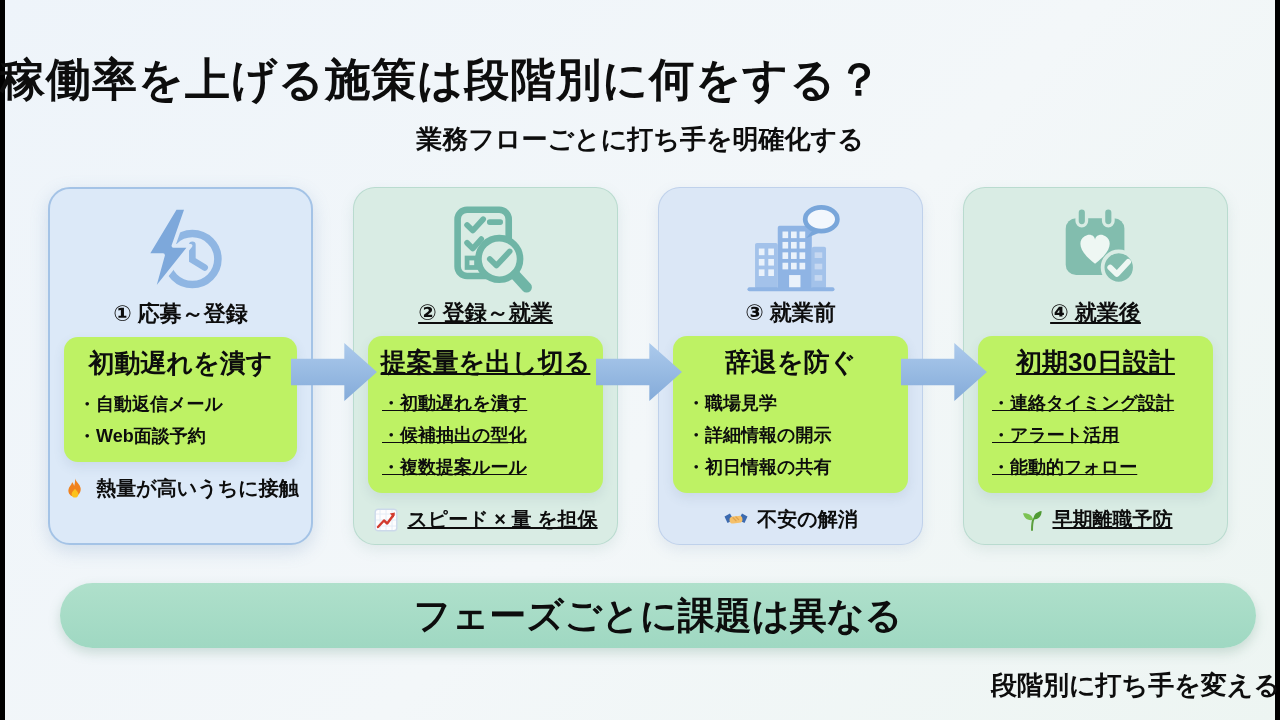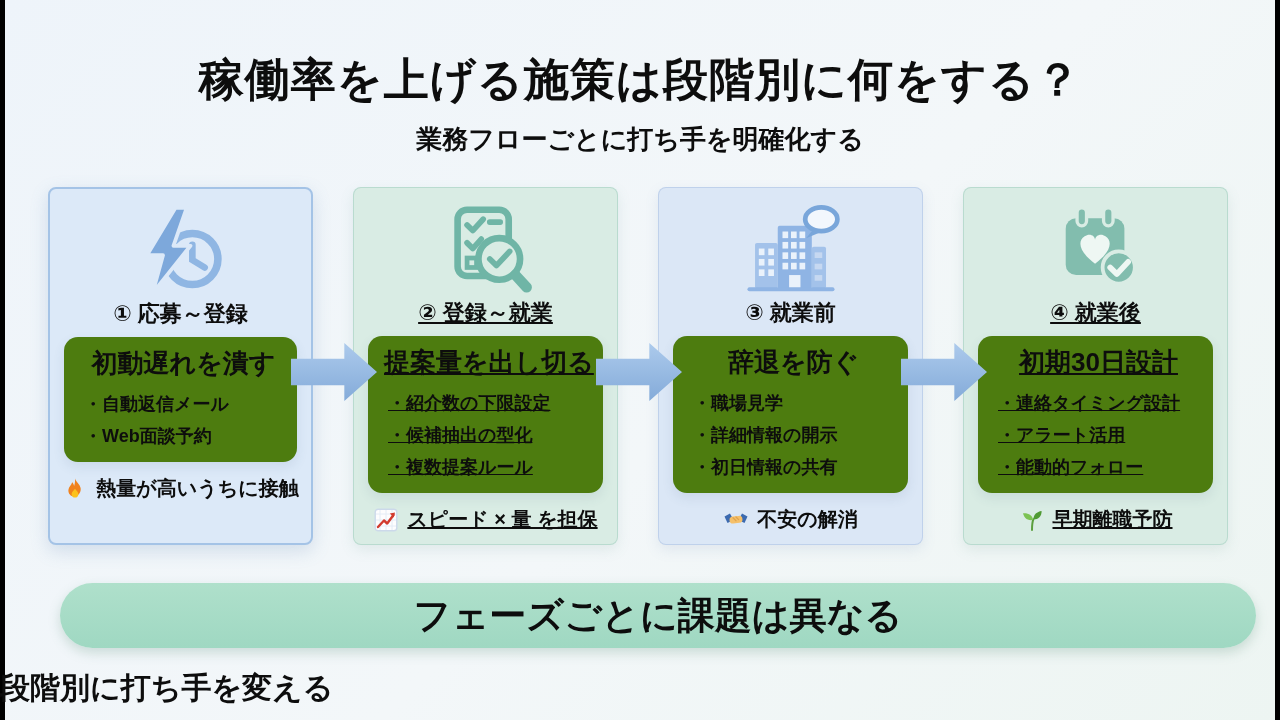--- a/index.html
+++ b/index.html
@@ -3,48 +3,48 @@
 <meta charset="utf-8">
 <style>
   html,body{margin:0;padding:0;background:#dfe5ea;}
   .stage{
     position:relative;width:1280px;height:720px;overflow:hidden;
     background:linear-gradient(135deg,#eef4fa 0%,#f3f7f9 55%,#edf5f2 100%);
     font-family:"Liberation Sans","DejaVu Sans",sans-serif;color:#0d0d0d;
   }
   .letterbox{position:absolute;top:0;width:5px;height:720px;background:#000;}
   .letterbox.left{left:0;} .letterbox.right{right:0;}
-  .title{position:absolute;top:50px;left:0;width:100%;text-align:center;
+  .title{position:absolute;top:50px;left:0;width:100%;text-align:left;
     font-size:45px;font-weight:900;letter-spacing:1px;}
   .subtitle{position:absolute;top:122px;left:0;width:100%;text-align:center;
     font-size:26px;font-weight:700;}
   .cards{position:absolute;top:187px;left:48px;width:1180px;height:358px;}
-  .card{position:absolute;top:0;width:265px;height:358px;border-radius:8px;box-sizing:border-box;z-index:1;}
+  .card{position:absolute;top:0;width:265px;height:358px;border-radius:22px;box-sizing:border-box;z-index:1;}
   .t-bluehl{background:#dce9f8;border:2px solid #a4c3e6;box-shadow:0 6px 18px rgba(90,130,180,.22);}
   .t-blue{background:#dbe7f6;border:1px solid rgba(140,170,215,.35);box-shadow:0 5px 14px rgba(100,130,180,.13);}
   .t-mint{background:#d9ece4;border:1px solid rgba(125,190,170,.35);box-shadow:0 5px 14px rgba(90,150,135,.13);text-decoration:underline;}
   .card-icon{height:98px;margin-top:12px;display:flex;align-items:center;justify-content:center;}
   .phase{text-align:center;font-size:22px;font-weight:700;margin-top:0;}
-  .whitebox{background:#4d7c0f;border-radius:14px;margin:8px 14px 0 14px;padding:7px 10px 10px 16px;
+  .whitebox{background:#bef264;border-radius:14px;margin:8px 14px 0 14px;padding:7px 10px 10px 10px;
     box-shadow:0 5px 12px rgba(60,90,120,.10);}
   .heading{text-align:center;font-size:26px;font-weight:800;margin:2px 0 7px 0;white-space:nowrap;}
   .bullet{font-size:18px;font-weight:700;line-height:1.78;padding-left:4px;white-space:nowrap;}
   .cfooter{display:flex;align-items:center;justify-content:center;gap:8px;margin-top:13px;
     font-size:20px;font-weight:700;}
   .ficon{display:inline-flex;width:26px;height:26px;align-items:center;justify-content:center;}
   .arrow{position:absolute;top:156px;width:86px;height:58px;z-index:5;
     background:linear-gradient(180deg,#accaec 0%,#84abd9 100%);
     clip-path:polygon(0% 27%,62% 27%,62% 0%,100% 50%,62% 100%,62% 73%,0% 73%);}
   .pill{position:absolute;left:60px;top:583px;width:1196px;height:65px;border-radius:33px;
     background:linear-gradient(180deg,#afe0cb 0%,#9fd8c2 100%);
     box-shadow:0 5px 12px rgba(100,150,130,.28);
     display:flex;align-items:center;justify-content:center;
     font-size:37px;font-weight:800;box-sizing:border-box;}
-  .caption{position:absolute;top:668px;left:0;width:100%;text-align:left;
-    font-size:30px;font-weight:700;}
+  .caption{position:absolute;top:668px;left:0;width:100%;text-align:right;
+    font-size:26px;font-weight:700;}
 </style>
 </head>
 <body>
 
 <div class="stage">
   <div class="letterbox left"></div>
   <div class="letterbox right"></div>
 
   <div class="title">稼働率を上げる施策は段階別に何をする？</div>
   <div class="subtitle">業務フローごとに打ち手を明確化する</div>
@@ -85,21 +85,21 @@
           <path d="M36 40 l6 6 9-10" fill="none" stroke="#6fb5a6" stroke-width="6" stroke-linecap="round" stroke-linejoin="round"></path>
           <rect x="36" y="56" width="10" height="10" fill="none" stroke="#6fb5a6" stroke-width="5"></rect>
           <circle cx="70" cy="57" r="22" fill="#d9ece4" stroke="#6fb5a6" stroke-width="7"></circle>
           <path d="M60 57 l7 7 14-15" fill="none" stroke="#6fb5a6" stroke-width="6" stroke-linecap="round" stroke-linejoin="round"></path>
           <line x1="87" y1="74" x2="99" y2="87" stroke="#6fb5a6" stroke-width="11" stroke-linecap="round"></line>
         </svg>
       </div>
       <div class="phase">② 登録～就業</div>
       <div class="whitebox">
         <div class="heading">提案量を出し切る</div>
-        <div class="bullet">・紹介数の下限設定</div>
+        <div class="bullet">・初動遅れを潰す</div>
         <div class="bullet">・候補抽出の型化</div>
         <div class="bullet">・複数提案ルール</div>
       </div>
       <div class="cfooter">
         <span class="ficon">
           <svg viewBox="0 0 24 24" width="24" height="24">
             <rect x="1.2" y="1.2" width="21.6" height="21.6" rx="3" fill="#fdfdfe" stroke="#ccd9ea" stroke-width="1.4"></rect>
             <g stroke="#e4ecf6" stroke-width="1">
               <line x1="6" y1="2" x2="6" y2="22"></line>
                 <line x1="12" y1="2" x2="12" y2="22"></line>

